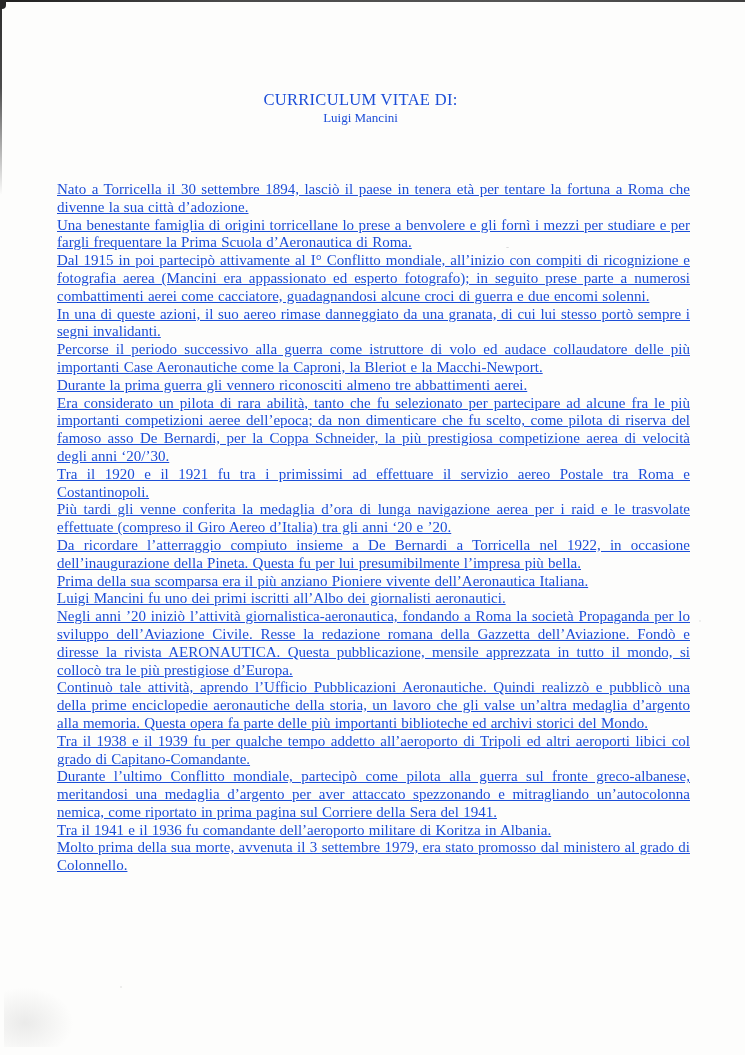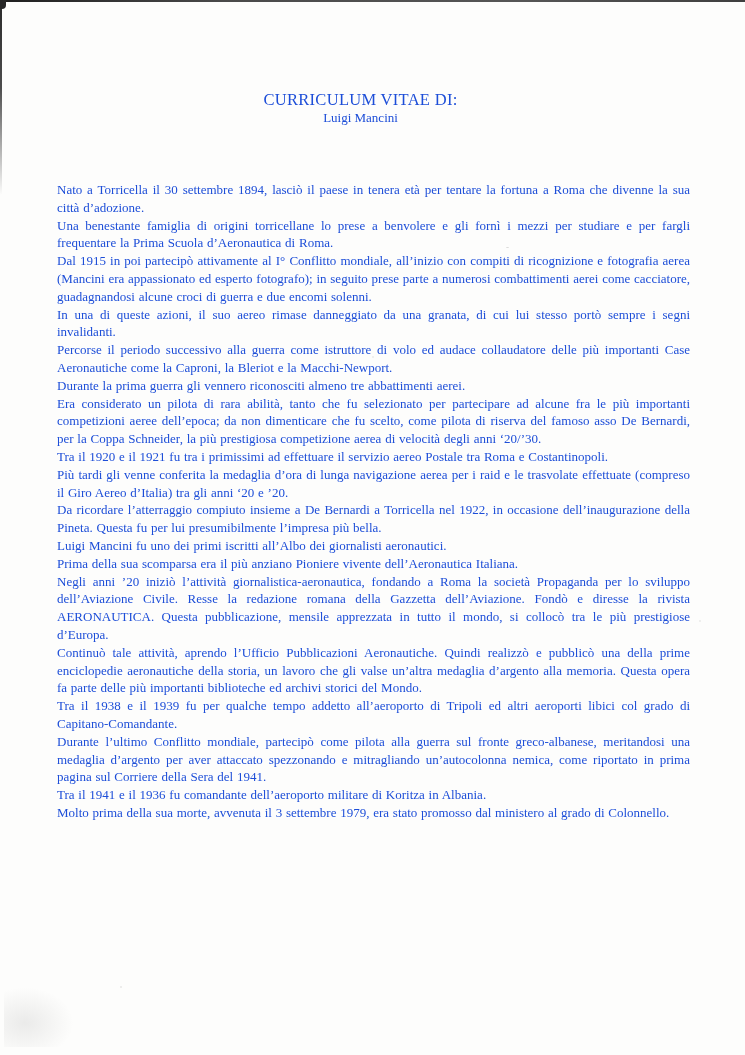--- a/index.html
+++ b/index.html
@@ -78,25 +78,26 @@
     margin: 0;
     font-size: 13px;
     font-weight: normal;
     line-height: 18px;
   }
   .body-text {
     margin-top: 54px;
   }
   .body-text p {
     margin: 0;
-    font-size: 13px;
+    font-size: 15px;
     line-height: 17.8px;
     text-align: justify;
     text-align-last: left;
     word-spacing: 0.5px;
+    text-decoration: underline;
   }
 </style>
 </head>
 <body>
 
 <div class="page">
 
   <div class="scan-edge-top"></div>
   <div class="scan-edge-left"></div>
   <div class="scan-corner-blob"></div>
@@ -117,22 +118,22 @@
         <p>Nato a Torricella il 30 settembre 1894, lasciò il paese in tenera età per tentare la fortuna a Roma che divenne la sua città d’adozione.</p>
         <p>Una benestante famiglia di origini torricellane lo prese a benvolere e gli fornì i mezzi per studiare e per fargli frequentare la Prima Scuola d’Aeronautica di Roma.</p>
         <p>Dal 1915 in poi partecipò attivamente al I° Conflitto mondiale, all’inizio con compiti di ricognizione e fotografia aerea (Mancini era appassionato ed esperto fotografo); in seguito prese parte a numerosi combattimenti aerei come cacciatore, guadagnandosi alcune croci di guerra e due encomi solenni.</p>
         <p>In una di queste azioni, il suo aereo rimase danneggiato da una granata, di cui lui stesso portò sempre i segni invalidanti.</p>
         <p>Percorse il periodo successivo alla guerra come istruttore di volo ed audace collaudatore delle più importanti Case Aeronautiche come la Caproni, la Bleriot e la Macchi-Newport.</p>
         <p>Durante la prima guerra gli vennero riconosciti almeno tre abbattimenti aerei.</p>
         <p>Era considerato un pilota di rara abilità, tanto che fu selezionato per partecipare ad alcune fra le più importanti competizioni aeree dell’epoca; da non dimenticare che fu scelto, come pilota di riserva del famoso asso De Bernardi, per la Coppa Schneider, la più prestigiosa competizione aerea di velocità degli anni ‘20/’30.</p>
         <p>Tra il 1920 e il 1921 fu tra i primissimi ad effettuare il servizio aereo Postale tra Roma e Costantinopoli.</p>
         <p>Più tardi gli venne conferita la medaglia d’ora di lunga navigazione aerea per i raid e le trasvolate effettuate (compreso il Giro Aereo d’Italia) tra gli anni ‘20 e ’20.</p>
         <p>Da ricordare l’atterraggio compiuto insieme a De Bernardi a Torricella nel 1922, in occasione dell’inaugurazione della Pineta. Questa fu per lui presumibilmente l’impresa più bella.</p>
+        <p>Prima della sua scomparsa era il più anziano Pioniere vivente dell’Aeronautica Italiana.</p>
         <p>Luigi Mancini fu uno dei primi iscritti all’Albo dei giornalisti aeronautici.</p>
-        <p>Prima della sua scomparsa era il più anziano Pioniere vivente dell’Aeronautica Italiana.</p>
         <p>Negli anni ’20 iniziò l’attività giornalistica-aeronautica, fondando a Roma la società Propaganda per lo sviluppo dell’Aviazione Civile. Resse la redazione romana della Gazzetta dell’Aviazione. Fondò e diresse la rivista AERONAUTICA. Questa pubblicazione, mensile apprezzata in tutto il mondo, si collocò tra le più prestigiose d’Europa.</p>
         <p>Continuò tale attività, aprendo l’Ufficio Pubblicazioni Aeronautiche. Quindi realizzò e pubblicò una della prime enciclopedie aeronautiche della storia, un lavoro che gli valse un’altra medaglia d’argento alla memoria. Questa opera fa parte delle più importanti biblioteche ed archivi storici del Mondo.</p>
         <p>Tra il 1938 e il 1939 fu per qualche tempo addetto all’aeroporto di Tripoli ed altri aeroporti libici col grado di Capitano-Comandante.</p>
         <p>Durante l’ultimo Conflitto mondiale, partecipò come pilota alla guerra sul fronte greco-albanese, meritandosi una medaglia d’argento per aver attaccato spezzonando e mitragliando un’autocolonna nemica, come riportato in prima pagina sul Corriere della Sera del 1941.</p>
         <p>Tra il 1941 e il 1936 fu comandante dell’aeroporto militare di Koritza in Albania.</p>
         <p>Molto prima della sua morte, avvenuta il 3 settembre 1979, era stato promosso dal ministero al grado di Colonnello.</p>
       </main>
   </div>
 
 </div>

